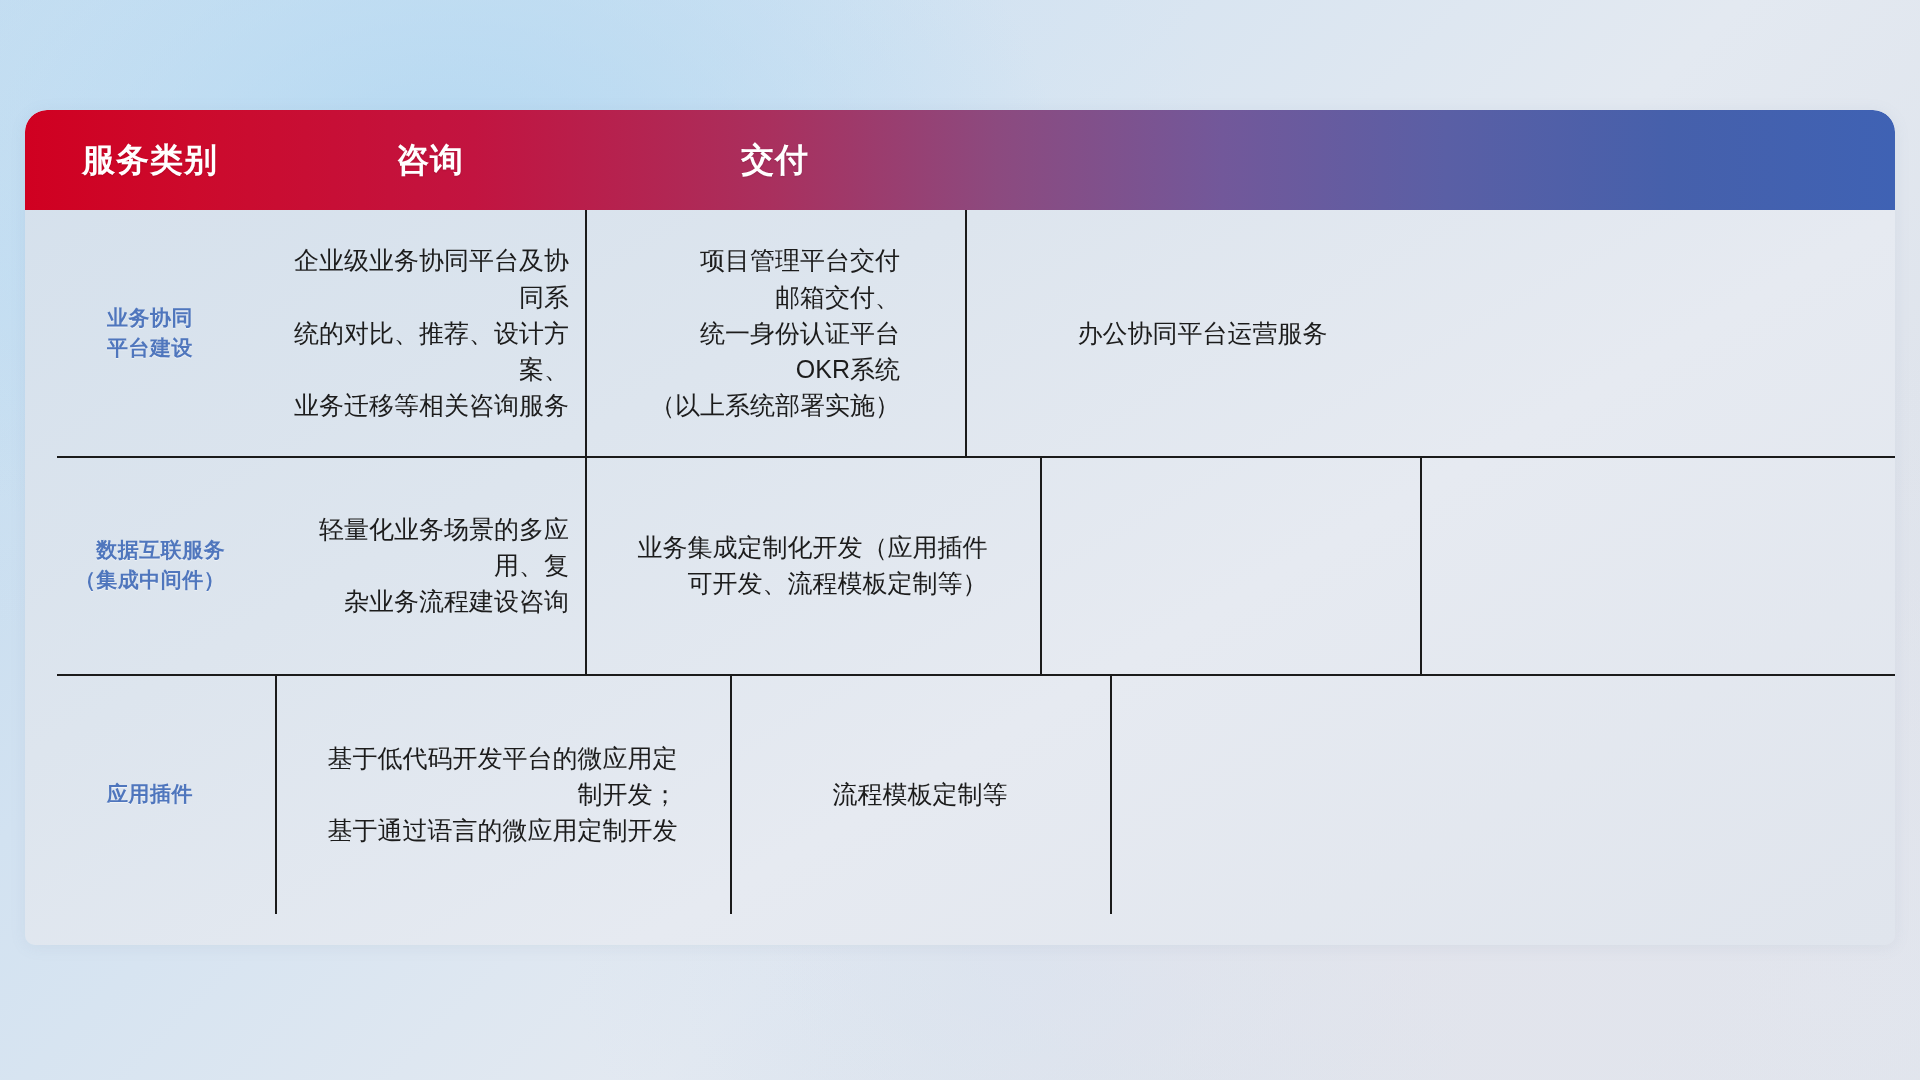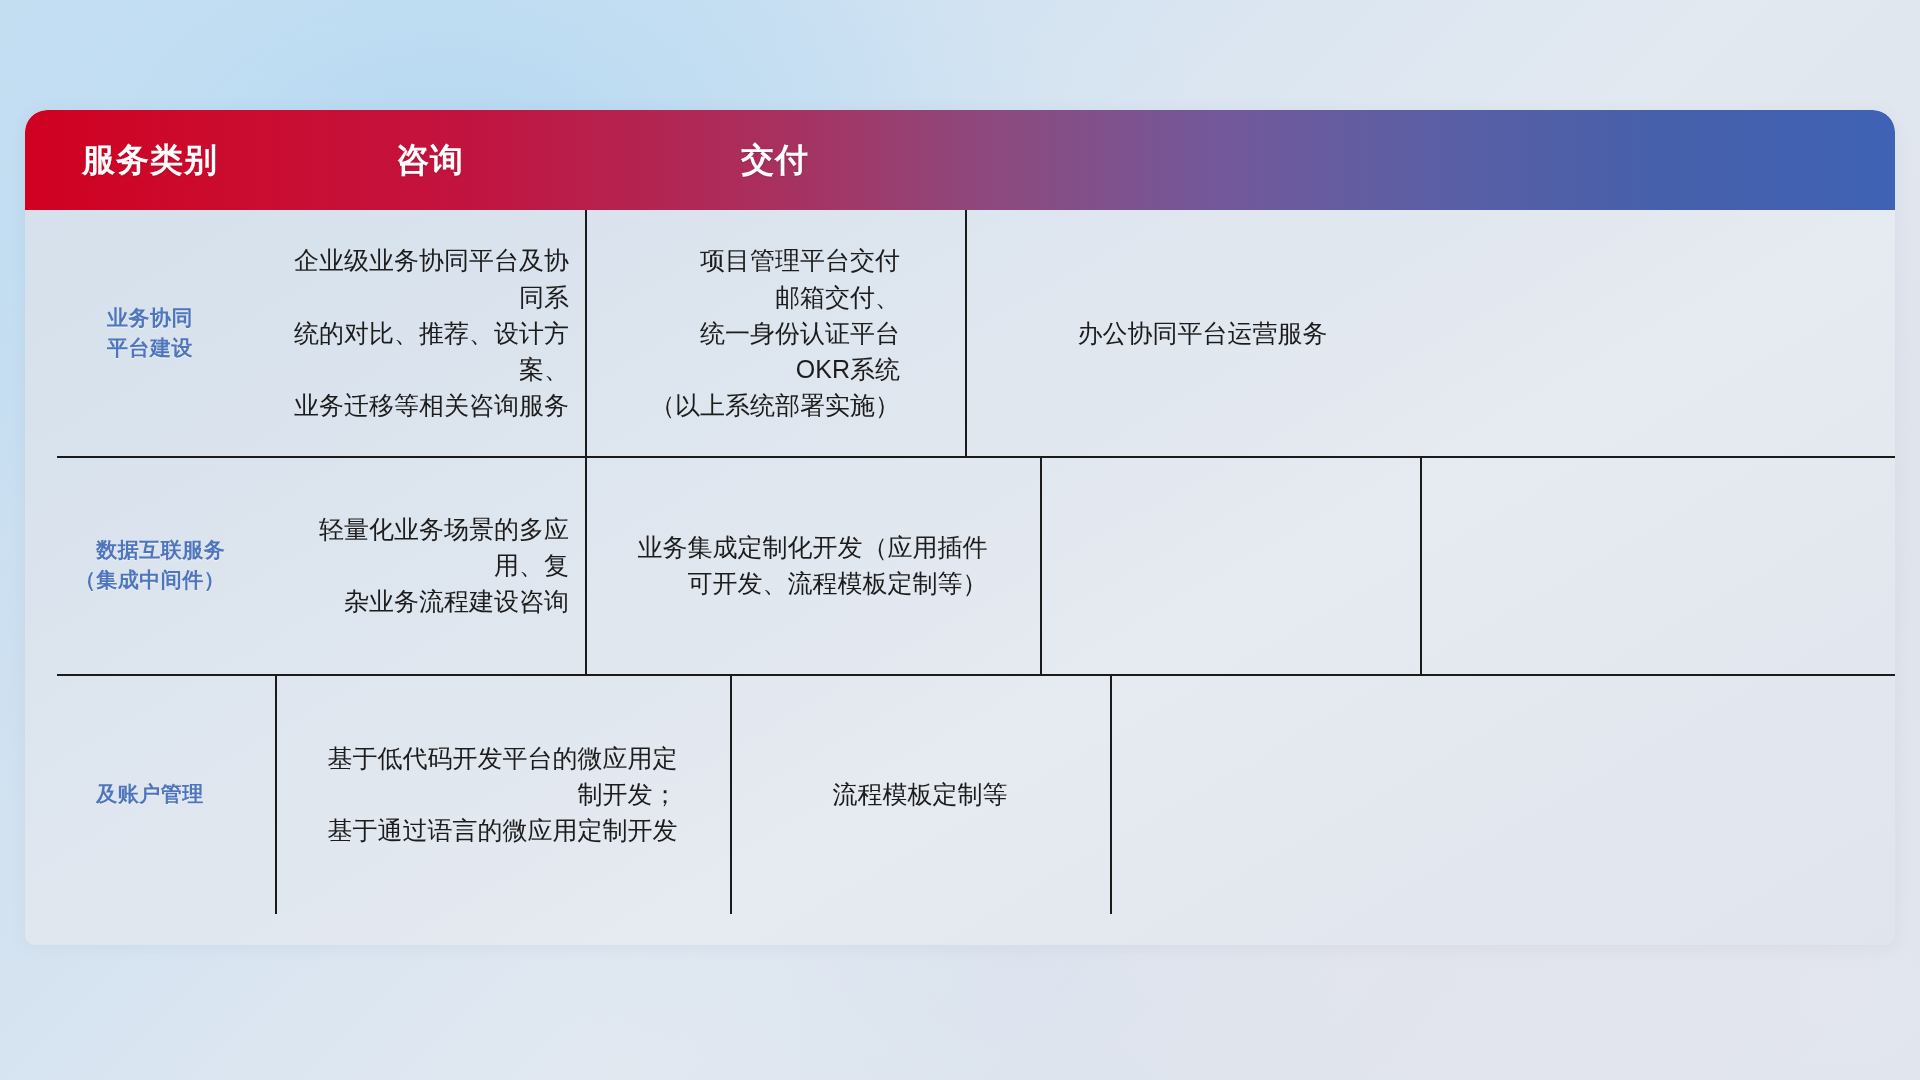--- a/index.html
+++ b/index.html
@@ -218,21 +218,21 @@
         <div class="cell c4 divl">
           <span class="body-text"></span>
         </div>
         <div class="cell c5 divl">
           <span class="body-text"></span>
         </div>
       </div>
 
       <div class="t-row r3">
         <div class="cell c1">
-          <span class="cat-label">及账户管理</span>
+          <span class="cat-label">应用插件</span>
         </div>
         <div class="cell c3 divl">
           <span class="body-text">基于低代码开发平台的微应用定
 制开发；
 基于通过语言的微应用定制开发</span>
         </div>
         <div class="cell c4 divl">
           <span class="body-text">流程模板定制等</span>
         </div>
         <div class="cell c5 divl">

